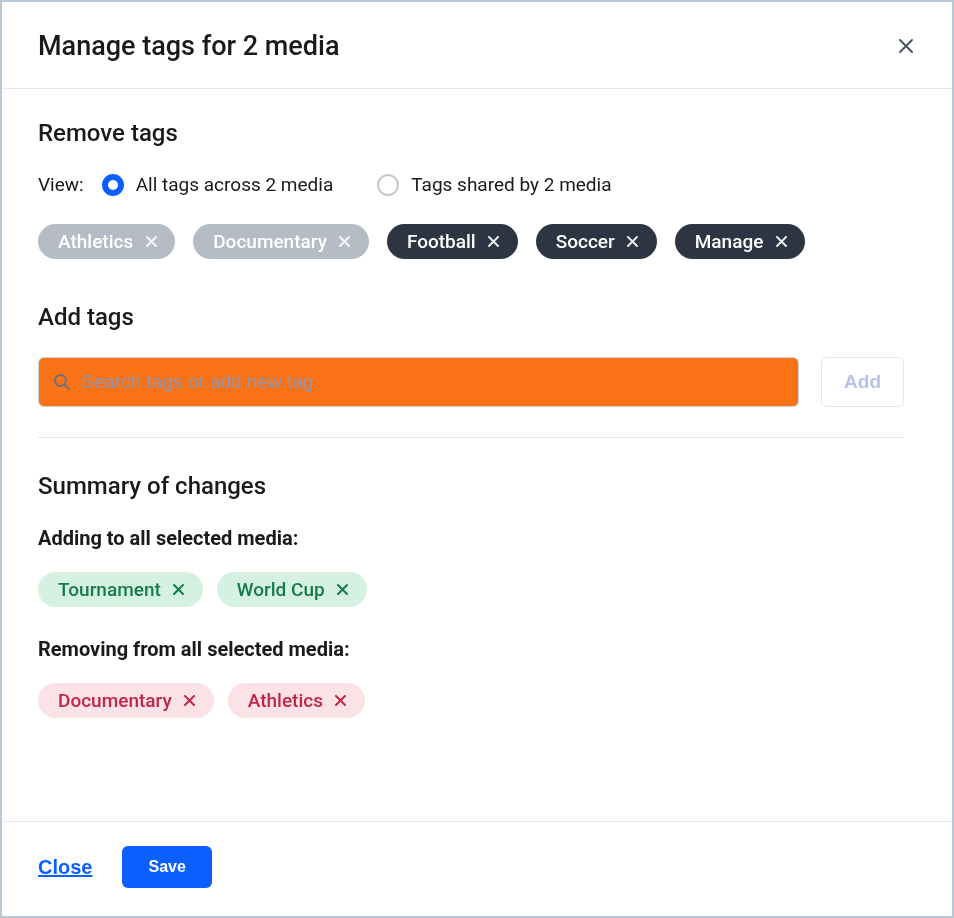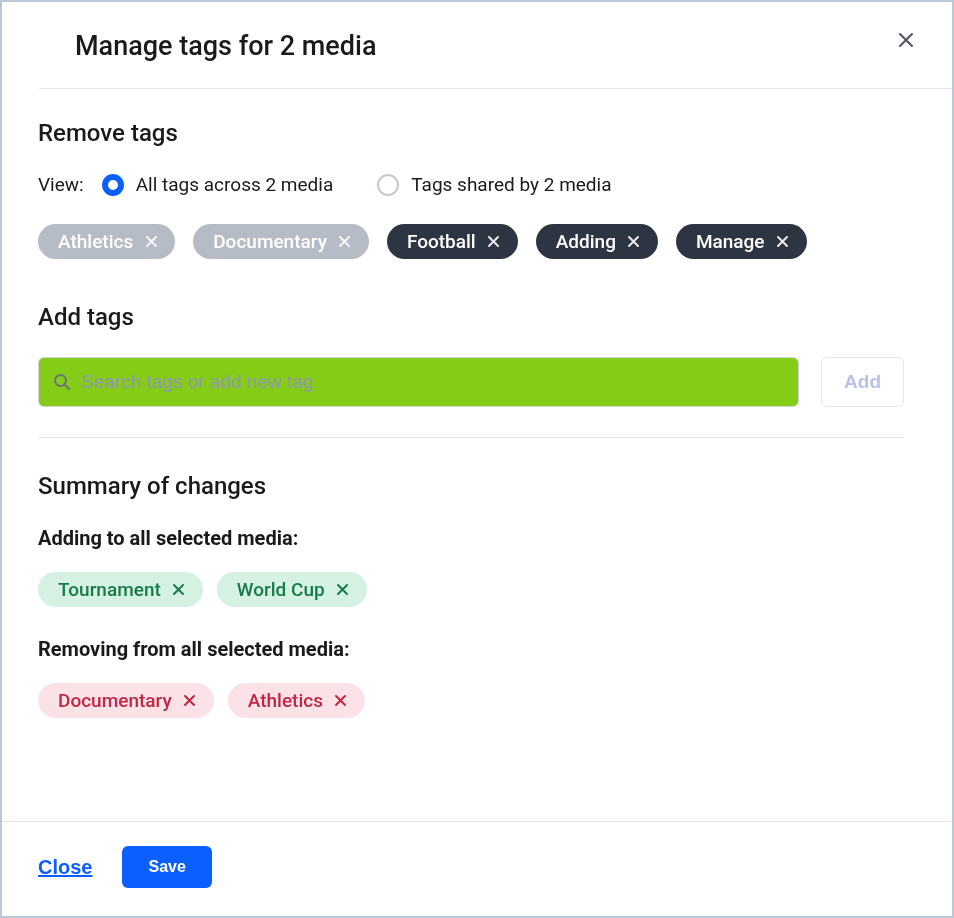--- a/index.html
+++ b/index.html
@@ -17,24 +17,24 @@
     .dialog {
       width: 954px;
       height: 918px;
       border: 2px solid #b8c8d6;
       background: #fff;
       display: flex;
       flex-direction: column;
     }
     .dialog-header {
       display: flex;
+      align-items: center;
       justify-content: space-between;
       padding: 28px 36px 26px 36px;
       border-bottom: 1px solid #e5e7eb;
-      margin-left: 37px;
     }
     .dialog-title {
       font-size: 27px;
       font-weight: 500;
       color: #1a1a1a;
     }
     .close-x {
       width: 20px;
       height: 20px;
       cursor: pointer;
@@ -142,21 +142,21 @@
       align-items: stretch;
     }
     .search-wrap {
       flex: 1;
       border: 1px solid #d1d5db;
       border-radius: 6px;
       display: flex;
       align-items: center;
       padding: 0 14px;
       height: 50px;
-      background: #84cc16;
+      background: #f97316;
     }
     .search-icon {
       color: #6b7280;
       margin-right: 10px;
       display: inline-flex;
     }
     .search-input {
       flex: 1;
       border: none;
       outline: none;
@@ -283,21 +283,21 @@
         </span>
         <span class="tag dark">
           <span>Football</span>
           <span class="tag-x">
             <svg width="13" height="13" viewBox="0 0 13 13">
                 <path d="M2 2 L11 11 M11 2 L2 11" stroke="currentColor" stroke-width="2" stroke-linecap="round"></path>
               </svg>
           </span>
         </span>
         <span class="tag dark">
-          <span>Adding</span>
+          <span>Soccer</span>
           <span class="tag-x">
             <svg width="13" height="13" viewBox="0 0 13 13">
                 <path d="M2 2 L11 11 M11 2 L2 11" stroke="currentColor" stroke-width="2" stroke-linecap="round"></path>
               </svg>
           </span>
         </span>
         <span class="tag dark">
           <span>Manage</span>
           <span class="tag-x">
             <svg width="13" height="13" viewBox="0 0 13 13">

